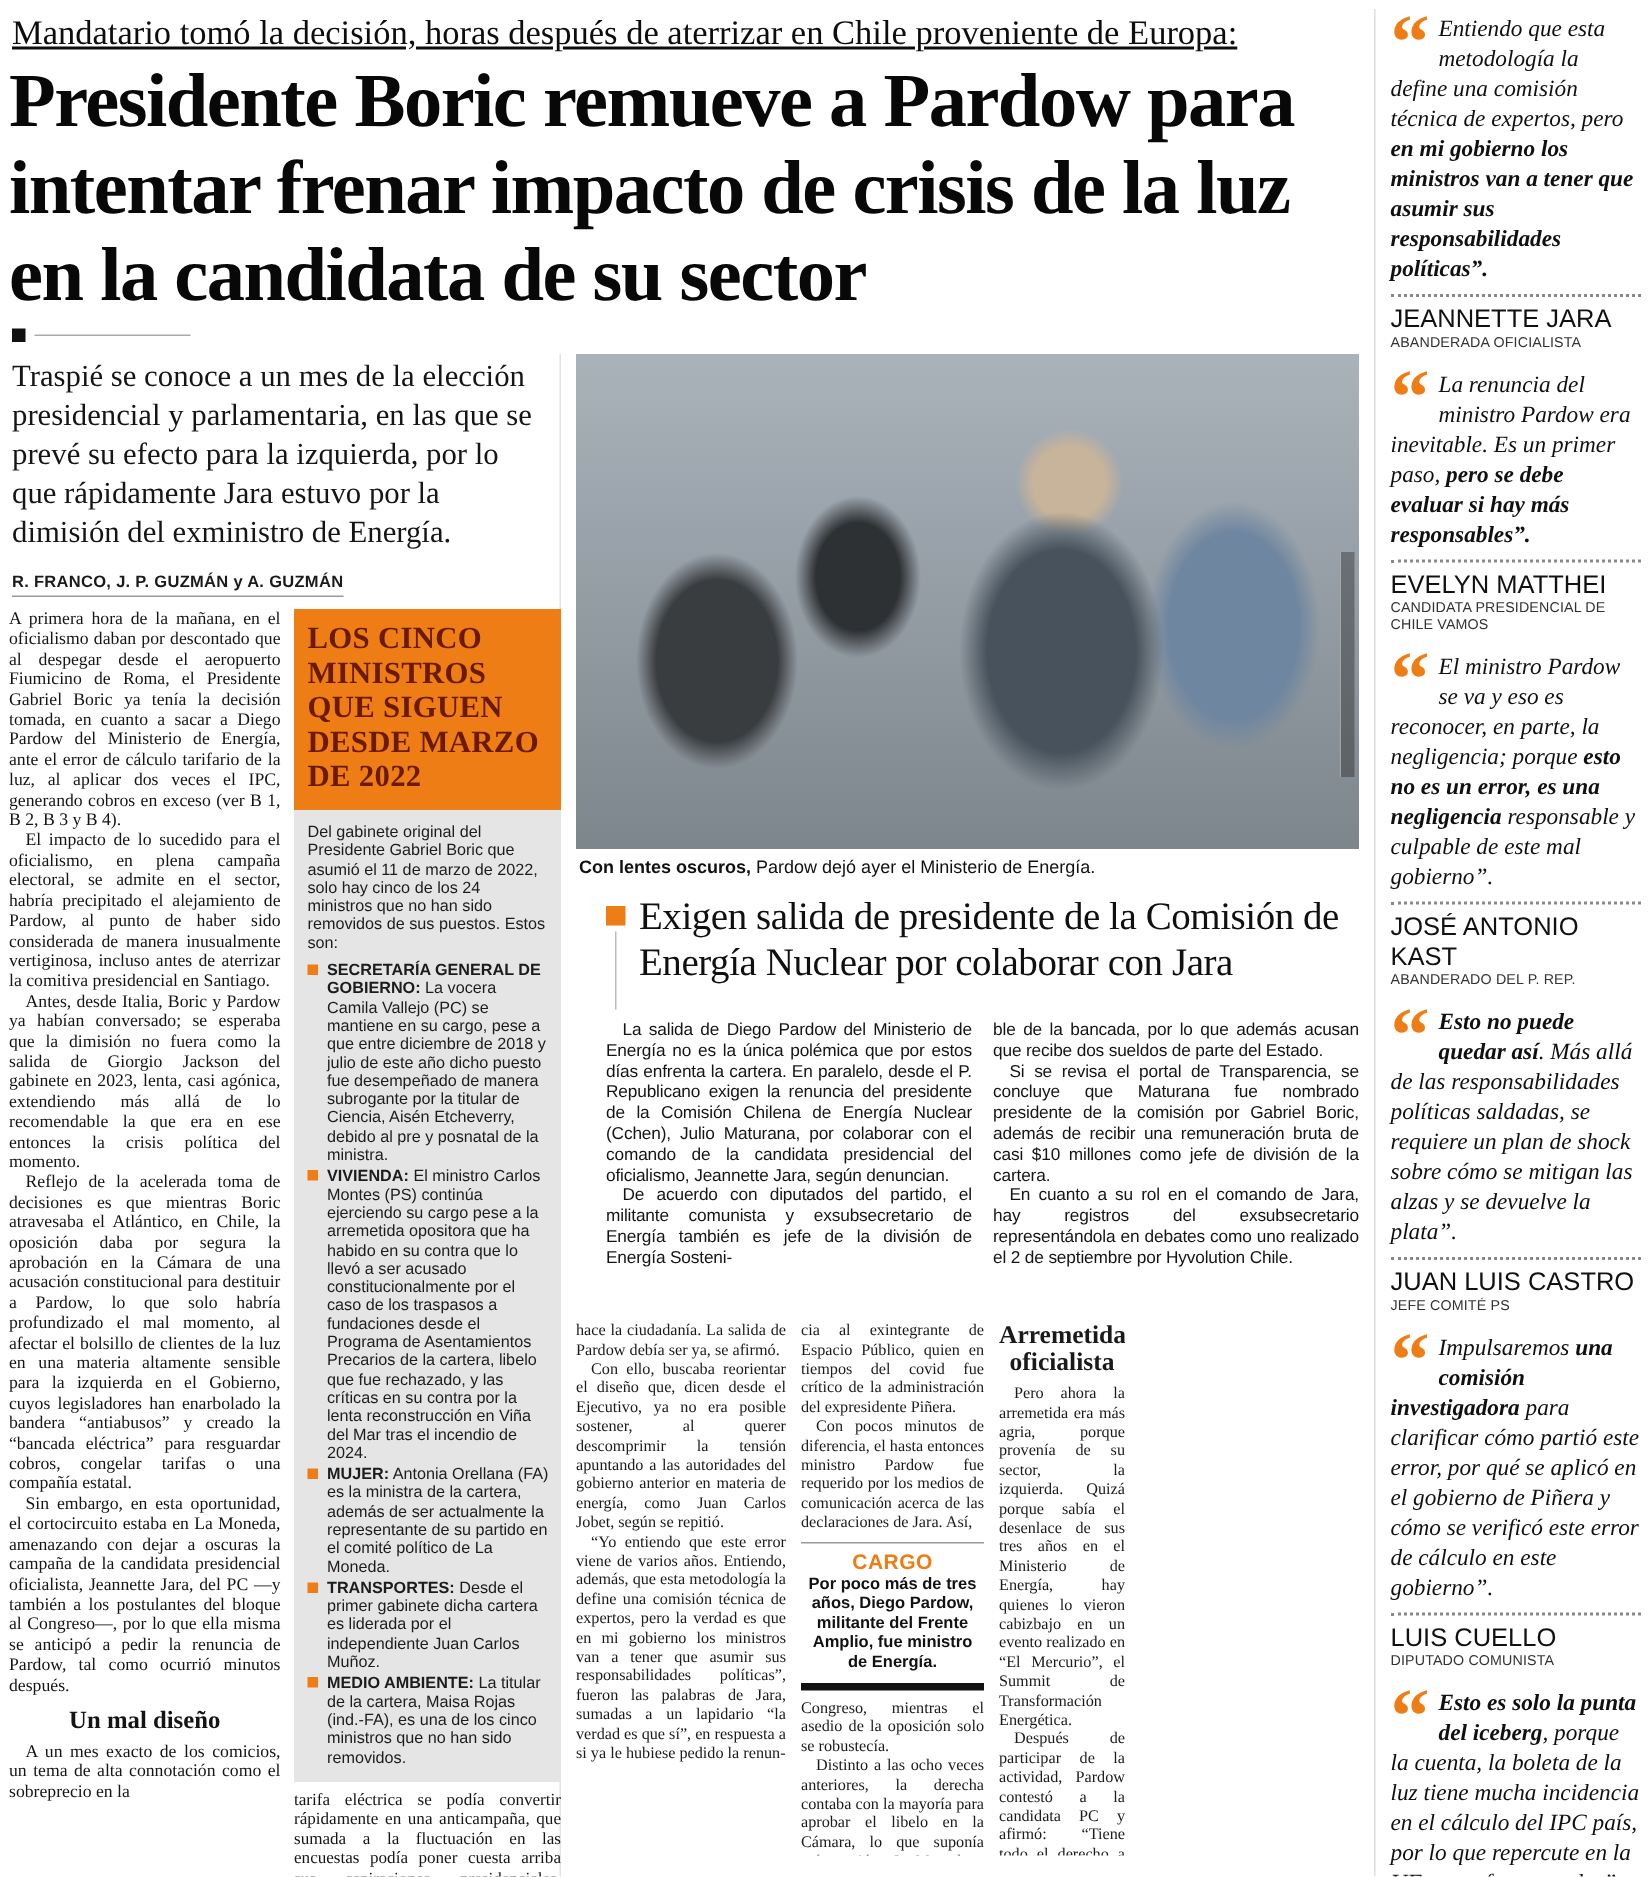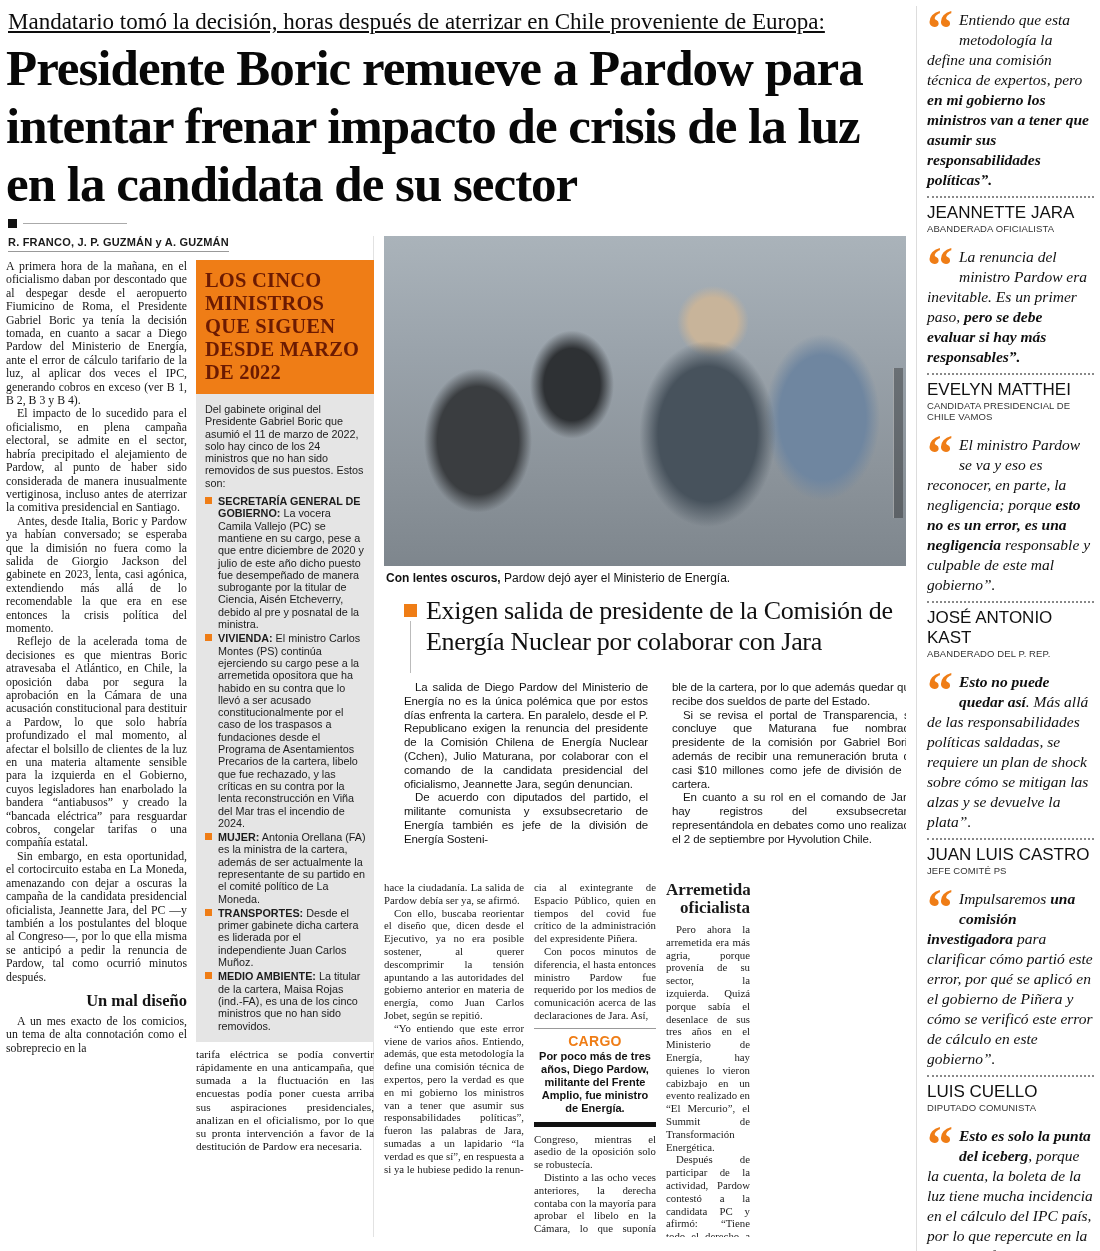--- a/index.html
+++ b/index.html
@@ -22,21 +22,21 @@
   .deck{font-size:20.5px; line-height:26px; color:#151515; margin:2px 0 14px 2px;}
   .byline{font-family:"Liberation Sans", sans-serif; font-weight:bold; font-size:11px;
           letter-spacing:.2px; margin:0 0 12px 2px;}
   .byline span{border-bottom:1px solid #999; padding-bottom:3px;}
   .left-row{display:flex; gap:9px;}
   .bodycol{font-size:11.8px; line-height:13.4px; text-align:justify; color:#141414;}
   .col1{width:181px; flex:0 0 181px; height:882px; overflow:hidden;}
   .midcol{width:178px; flex:0 0 178px;}
   .bodycol p{text-indent:11px;}
   .bodycol p.noind{text-indent:0;}
-  .subhead{font-size:16.5px; line-height:18px; font-weight:bold; margin:8px 0 5px 0; text-align:right;}
+  .subhead{font-size:16.5px; line-height:18px; font-weight:bold; margin:8px 0 5px 0; text-align:center;}
   
   .infobox{background:#e5e5e5; margin-bottom:6px;}
   .infobox-head{background:var(--accent); color:var(--sidebar-title);
       font-family:"Liberation Serif", serif; font-weight:bold; font-size:20.5px; line-height:23px;
       padding:9px 8px 10px 9px; letter-spacing:.2px;}
   .infobox-body{padding:9px 8px 8px 9px; font-family:"Liberation Sans", sans-serif;
       font-size:10.8px; line-height:12.3px; color:#1c1c1c;}
   .infobox-body .intro{margin-bottom:6px; text-indent:0;}
   .sb-item{position:relative; padding-left:13px; margin-bottom:2px;}
   .sb-item .sq{position:absolute; left:0; top:2px; width:7px; height:7px; background:var(--accent);}
@@ -56,21 +56,21 @@
      background:rgba(20,20,20,.35); border-left:1px solid rgba(255,255,255,.4);}
   .caption{font-family:"Liberation Sans", sans-serif; font-size:12px; line-height:14px;
      margin:5px 0 10px 2px; color:#111;}
   .caption b{font-weight:bold;}
   .sec-head-row{display:flex; gap:9px; margin:2px 0 8px 20px;}
   .bullet-col{display:flex; flex-direction:column; align-items:center; gap:4px; padding-top:9px;}
   .bullet-col .sq{width:13px; height:13px;}
   .vrule{width:1px; height:52px; background:#bbb;}
   .sec-headline{font-family:"Liberation Serif", serif; font-weight:normal; color:#101010;
      font-size:26px; line-height:31px; letter-spacing:-.3px;}
-  .sec-intro{display:flex; gap:24px; height:190px; overflow:hidden; margin-left:20px;
+  .sec-intro{display:flex; gap:14px; height:190px; overflow:hidden; margin-left:20px;
      font-family:"Liberation Sans", sans-serif; font-size:11.5px; line-height:13.8px;
      letter-spacing:-.1px; text-align:justify; color:#141414;}
   .sec-col{width:244px; flex:0 0 244px;}
   .sec-col p{text-indent:11px;}
   .sec-col p.noind{text-indent:0;}
   
   .bottom{display:grid; grid-template-columns:140px 122px 84px 146px; gap:10px;
      margin-top:10px; height:356px; overflow:hidden;}
   .bcol{font-size:10.8px; line-height:12.8px; text-align:justify; overflow:hidden;}
   .bcol p{text-indent:10px;}
@@ -98,38 +98,39 @@
 <div class="page">
   <div class="main">
     <div class="kicker">Mandatario tomó la decisión, horas después de aterrizar en Chile proveniente de Europa:</div>
     <h1 class="headline">Presidente Boric remueve a Pardow para intentar frenar impacto de crisis de la luz en la candidata de su sector</h1>
     <div class="mark-row">
       <span class="sq"></span>
       <span class="hairline"></span>
     </div>
     <div class="content">
       <div class="left">
+        <p class="deck">Traspié se conoce a un mes de la elección presidencial y parlamentaria, en las que se prevé su efecto para la izquierda, por lo que rápidamente Jara estuvo por la dimisión del exministro de Energía.</p>
         <div class="byline"><span>R. FRANCO, J. P. GUZMÁN y A. GUZMÁN</span></div>
         <div class="left-row">
           <div class="bodycol col1">
             <p class="noind">A primera hora de la mañana, en el oficialismo daban por descontado que al despegar desde el aeropuerto Fiumicino de Roma, el Presidente Gabriel Boric ya tenía la decisión tomada, en cuanto a sacar a Diego Pardow del Ministerio de Energía, ante el error de cálculo tarifario de la luz, al aplicar dos veces el IPC, generando cobros en exceso (ver B 1, B 2, B 3 y B 4).</p>
             <p>El impacto de lo sucedido para el oficialismo, en plena campaña electoral, se admite en el sector, habría precipitado el alejamiento de Pardow, al punto de haber sido considerada de manera inusualmente vertiginosa, incluso antes de aterrizar la comitiva presidencial en Santiago.</p>
             <p>Antes, desde Italia, Boric y Pardow ya habían conversado; se esperaba que la dimisión no fuera como la salida de Giorgio Jackson del gabinete en 2023, lenta, casi agónica, extendiendo más allá de lo recomendable la que era en ese entonces la crisis política del momento.</p>
             <p>Reflejo de la acelerada toma de decisiones es que mientras Boric atravesaba el Atlántico, en Chile, la oposición daba por segura la aprobación en la Cámara de una acusación constitucional para destituir a Pardow, lo que solo habría profundizado el mal momento, al afectar el bolsillo de clientes de la luz en una materia altamente sensible para la izquierda en el Gobierno, cuyos legisladores han enarbolado la bandera “antiabusos” y creado la “bancada eléctrica” para resguardar cobros, congelar tarifas o una compañía estatal.</p>
             <p>Sin embargo, en esta oportunidad, el cortocircuito estaba en La Moneda, amenazando con dejar a oscuras la campaña de la candidata presidencial oficialista, Jeannette Jara, del PC —y también a los postulantes del bloque al Congreso—, por lo que ella misma se anticipó a pedir la renuncia de Pardow, tal como ocurrió minutos después.</p>
             <h3 class="subhead">Un mal diseño</h3>
             <p>A un mes exacto de los comicios, un tema de alta connotación como el sobreprecio en la</p>
           </div>
           <div class="midcol">
             <aside class="infobox">
               <div class="infobox-head">LOS CINCO MINISTROS QUE SIGUEN DESDE MARZO DE 2022</div>
               <div class="infobox-body">
                 <p class="intro">Del gabinete original del Presidente Gabriel Boric que asumió el 11 de marzo de 2022, solo hay cinco de los 24 ministros que no han sido removidos de sus puestos. Estos son:</p>
                 <div class="sb-item">
-                  <span class="sq"></span><b>SECRETARÍA GENERAL DE GOBIERNO:</b><span> La vocera Camila Vallejo (PC) se mantiene en su cargo, pese a que entre diciembre de 2020 y julio de este año dicho puesto fue desempeñado de manera subrogante por la titular de Ciencia, Aisén Etcheverry, debido al pre y posnatal de la ministra.</span>
+                  <span class="sq"></span><b>SECRETARÍA GENERAL DE GOBIERNO:</b><span> La vocera Camila Vallejo (PC) se mantiene en su cargo, pese a que entre diciembre de 2018 y julio de este año dicho puesto fue desempeñado de manera subrogante por la titular de Ciencia, Aisén Etcheverry, debido al pre y posnatal de la ministra.</span>
                 </div>
                 <div class="sb-item">
                   <span class="sq"></span><b>VIVIENDA:</b><span> El ministro Carlos Montes (PS) continúa ejerciendo su cargo pese a la arremetida opositora que ha habido en su contra que lo llevó a ser acusado constitucionalmente por el caso de los traspasos a fundaciones desde el Programa de Asentamientos Precarios de la cartera, libelo que fue rechazado, y las críticas en su contra por la lenta reconstrucción en Viña del Mar tras el incendio de 2024.</span>
                 </div>
                 <div class="sb-item">
                   <span class="sq"></span><b>MUJER:</b><span> Antonia Orellana (FA) es la ministra de la cartera, además de ser actualmente la representante de su partido en el comité político de La Moneda.</span>
                 </div>
                 <div class="sb-item">
                   <span class="sq"></span><b>TRANSPORTES:</b><span> Desde el primer gabinete dicha cartera es liderada por el independiente Juan Carlos Muñoz.</span>
                 </div>
@@ -158,21 +159,21 @@
             <span class="vrule"></span>
           </div>
           <h2 class="sec-headline">Exigen salida de presidente de la Comisión de Energía Nuclear por colaborar con Jara</h2>
         </div>
         <div class="sec-intro">
           <div class="sec-col">
             <p>La salida de Diego Pardow del Ministerio de Energía no es la única polémica que por estos días enfrenta la cartera. En paralelo, desde el P. Republicano exigen la renuncia del presidente de la Comisión Chilena de Energía Nuclear (Cchen), Julio Maturana, por colaborar con el comando de la candidata presidencial del oficialismo, Jeannette Jara, según denuncian.</p>
             <p>De acuerdo con diputados del partido, el militante comunista y exsubsecretario de Energía también es jefe de la división de Energía Sosteni-</p>
           </div>
           <div class="sec-col">
-            <p class="noind">ble de la cartera, por lo que además quedar que recibe dos sueldos de parte del Estado.</p>
+            <p class="noind">ble de la bancada, por lo que además acusan que recibe dos sueldos de parte del Estado.</p>
             <p>Si se revisa el portal de Transparencia, se concluye que Maturana fue nombrado presidente de la comisión por Gabriel Boric, además de recibir una remuneración bruta de casi $10 millones como jefe de división de la cartera.</p>
             <p>En cuanto a su rol en el comando de Jara, hay registros del exsubsecretario representándola en debates como uno realizado el 2 de septiembre por Hyvolution Chile.</p>
           </div>
         </div>
         <div class="bottom">
           <div class="bcol">
             <p class="noind">hace la ciudadanía. La salida de Pardow debía ser ya, se afirmó.</p>
             <p>Con ello, buscaba reorientar el diseño que, dicen desde el Ejecutivo, ya no era posible sostener, al querer descomprimir la tensión apuntando a las autoridades del gobierno anterior en materia de energía, como Juan Carlos Jobet, según se repitió.</p>
             <p>“Yo entiendo que este error viene de varios años. Entiendo, además, que esta metodología la define una comisión técnica de expertos, pero la verdad es que en mi gobierno los ministros van a tener que asumir sus responsabilidades políticas”, fueron las palabras de Jara, sumadas a un lapidario “la verdad es que sí”, en respuesta a si ya le hubiese pedido la renun-</p>
           </div>

